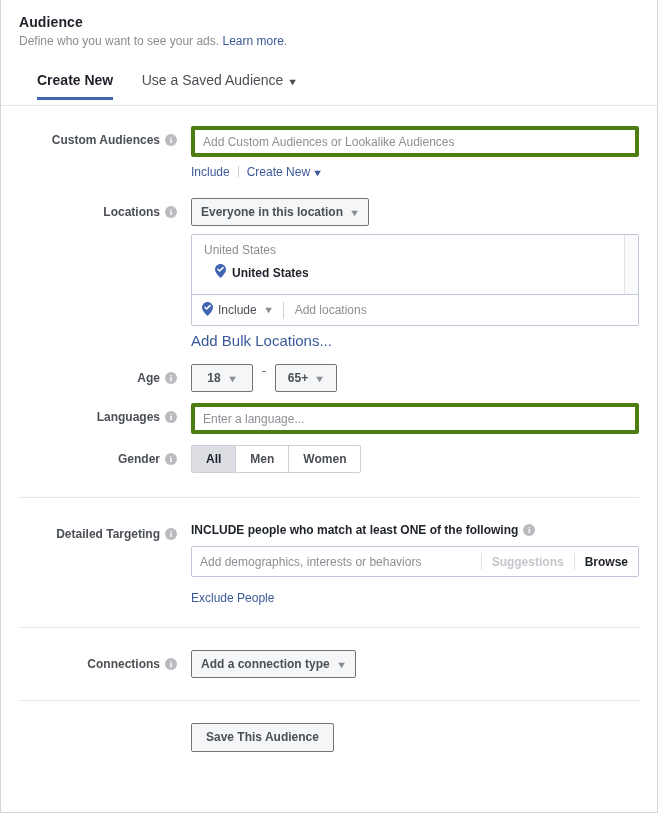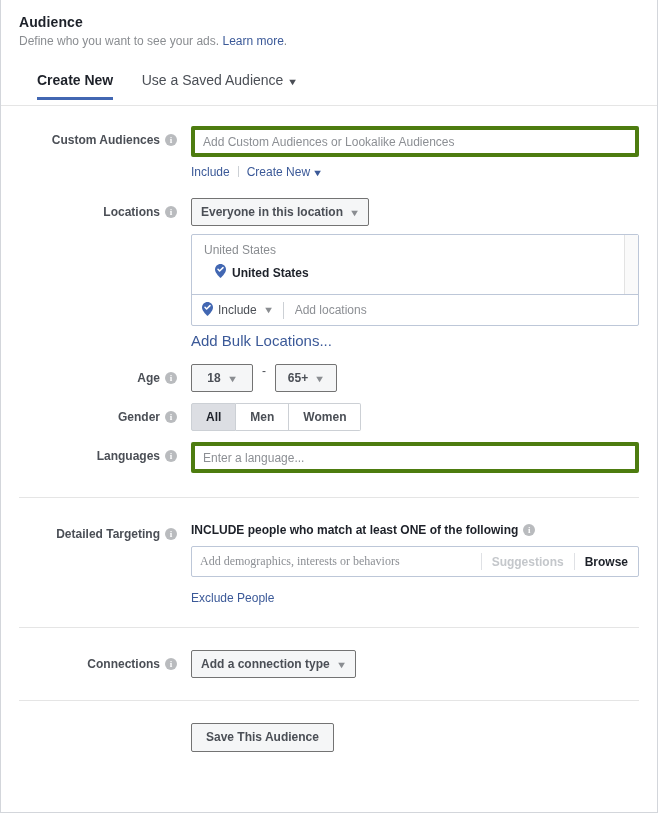--- a/index.html
+++ b/index.html
@@ -320,21 +320,21 @@
   }
   .dt-input {
     flex: 1;
     border: none;
     outline: none;
     height: 29px;
     padding: 0 8px;
     font-size: 12px;
     color: #737373;
     background: transparent;
-    font-family: Liberation Serif, serif;
+    font-family: Liberation Sans, sans-serif;
     min-width: 0;
   }
   .dt-input::placeholder { color: #8c8f94; }
   .dt-action {
     font-size: 12px;
     font-weight: bold;
     padding: 0 10px;
     white-space: nowrap;
     cursor: pointer;
   }
@@ -438,35 +438,35 @@
     <div class="row-label"><span>Age</span><i class="info">i</i></div>
     <div class="row-field">
       <div class="age-row">
         <div class="btn age-btn"><span>18</span><span class="caret">▼</span></div>
         <span class="age-dash">-</span>
         <div class="btn age-btn"><span>65+</span><span class="caret">▼</span></div>
       </div>
     </div>
   </div>
 
+  <div class="row s-languages">
+    <div class="row-label"><span>Languages</span><i class="info">i</i></div>
+    <div class="row-field">
+      <input class="text-input" type="text" placeholder="Enter a language..." style="">
+    </div>
+  </div>
+
   <div class="row s-gender">
     <div class="row-label"><span>Gender</span><i class="info">i</i></div>
     <div class="row-field">
       <div class="segmented">
         <div class="seg selected">All</div>
         <div class="seg">Men</div>
         <div class="seg">Women</div>
       </div>
-    </div>
-  </div>
-
-  <div class="row s-languages">
-    <div class="row-label"><span>Languages</span><i class="info">i</i></div>
-    <div class="row-field">
-      <input class="text-input" type="text" placeholder="Enter a language..." style="">
     </div>
   </div>
 
   <div class="divider d-1"></div>
 
   <div class="row s-detailed">
     <div class="row-label"><span>Detailed Targeting</span><i class="info">i</i></div>
     <div class="row-field">
       <div class="dt-head"><span>INCLUDE people who match at least ONE of the following</span><i class="info">i</i></div>
       <div class="dt-input-wrap">

